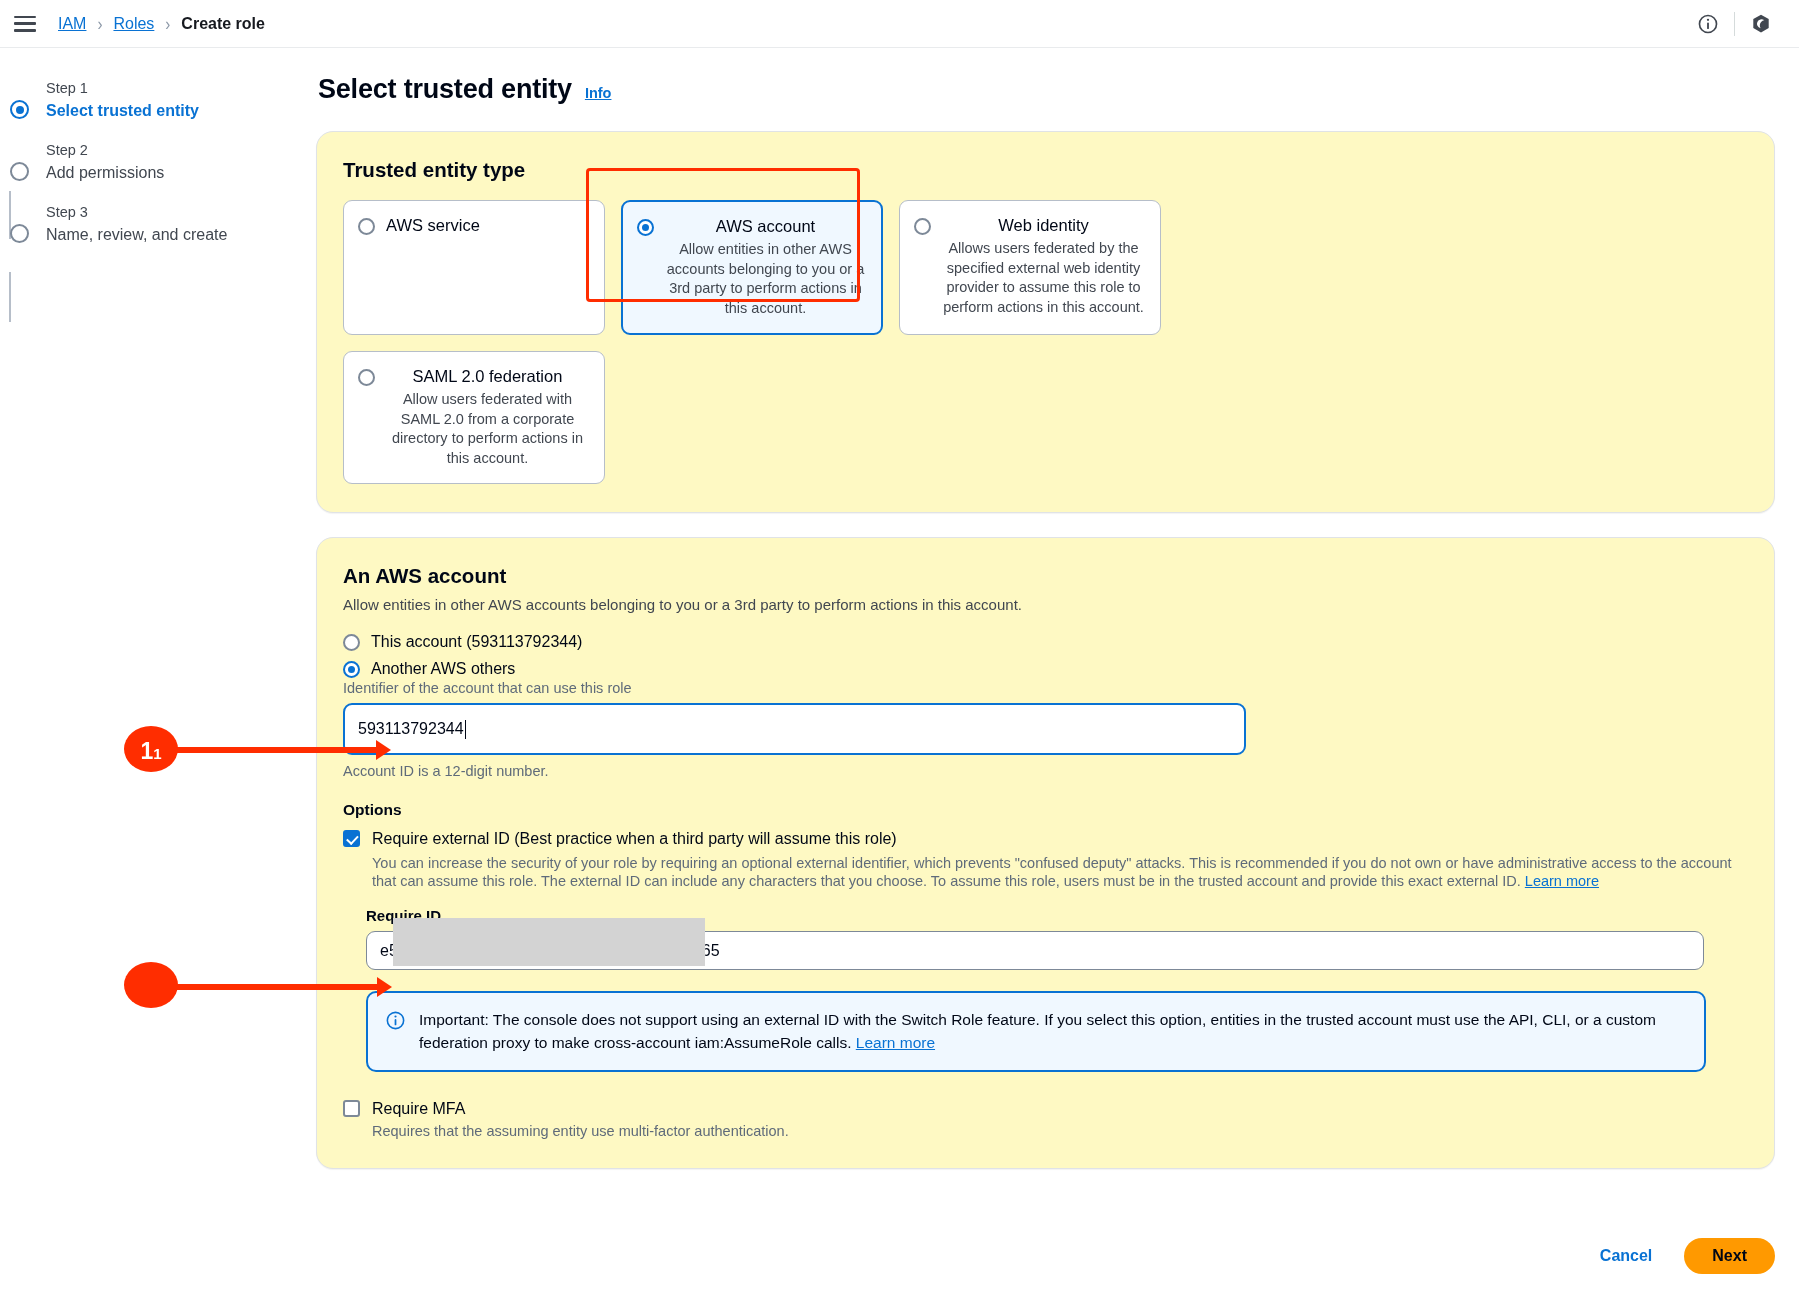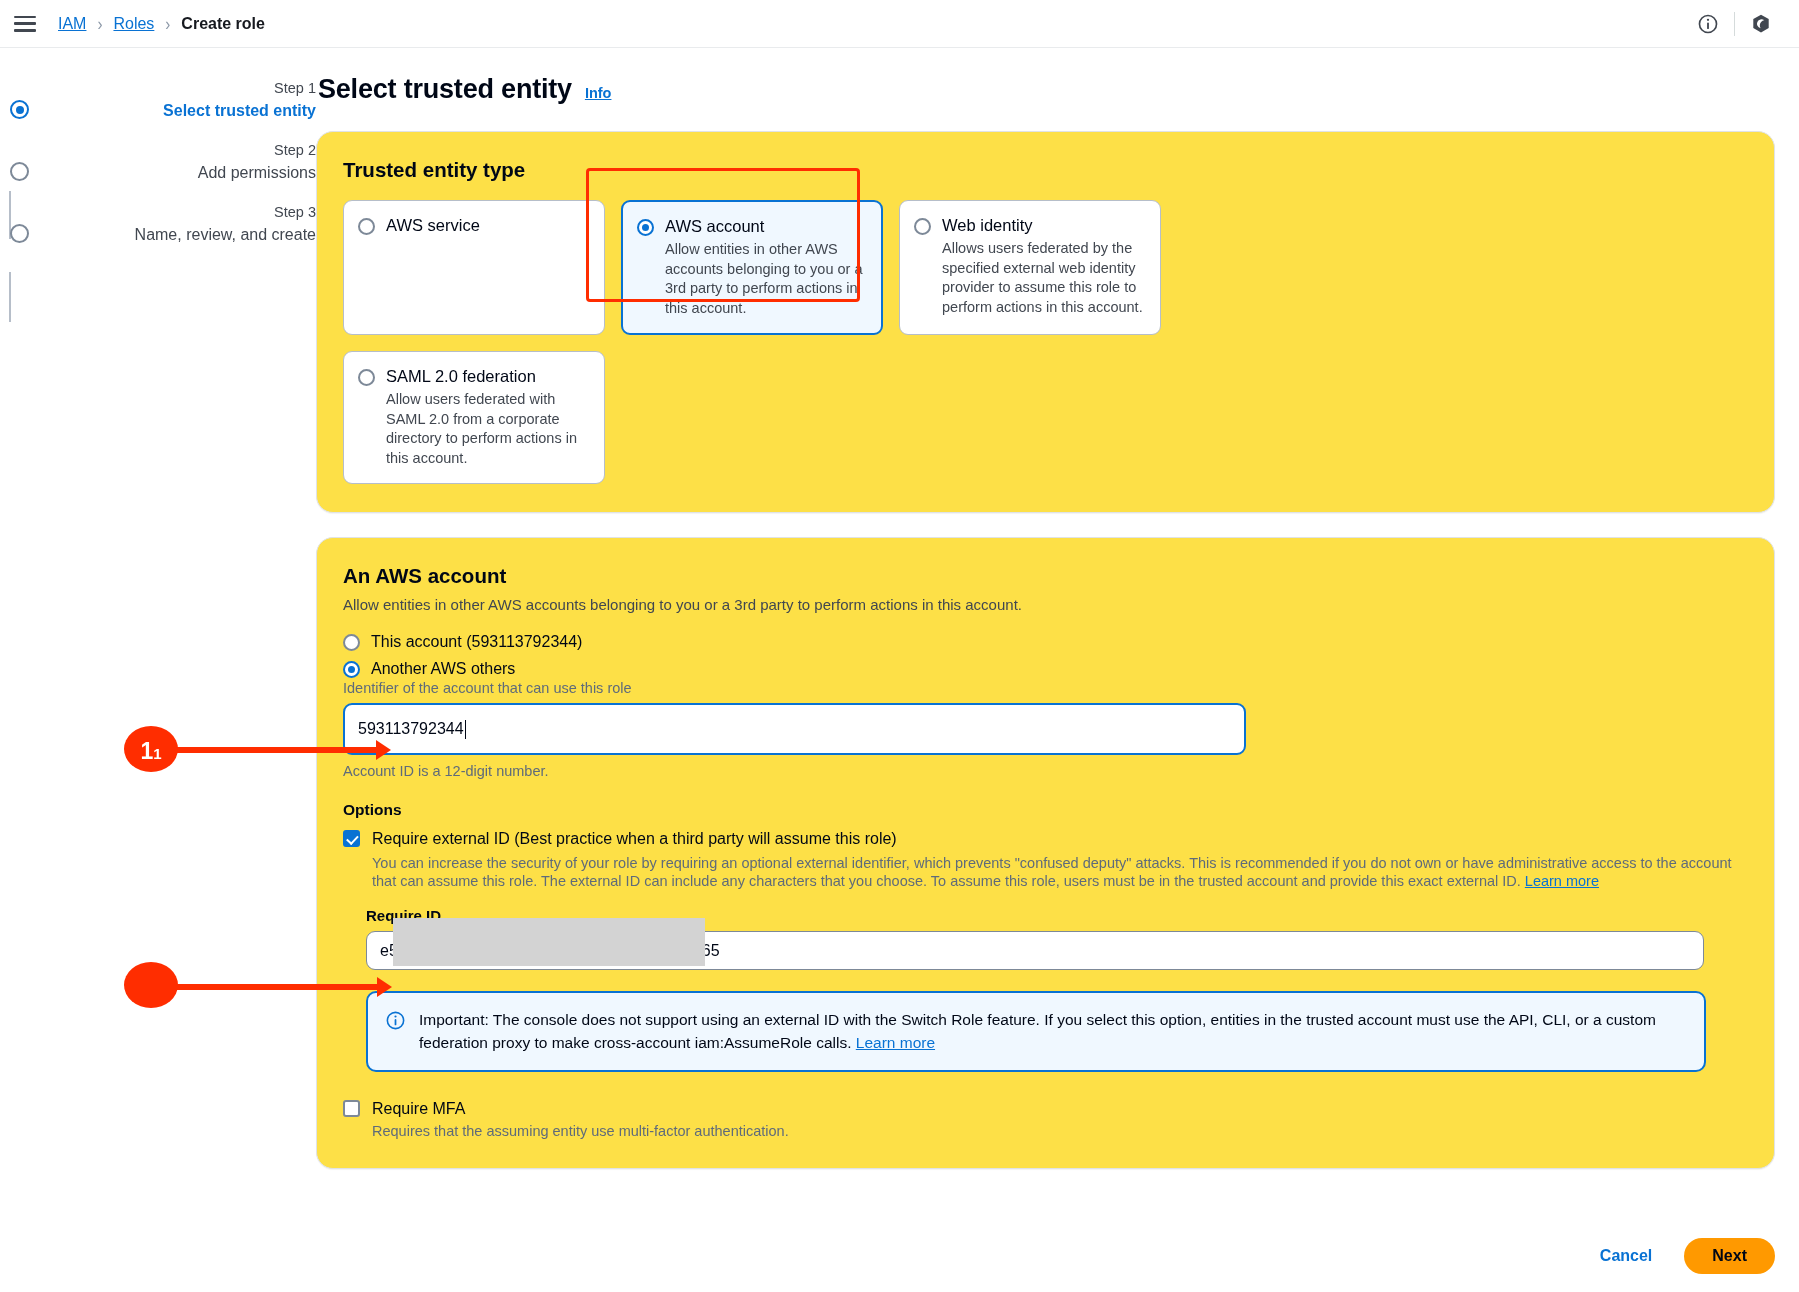--- a/index.html
+++ b/index.html
@@ -32,21 +32,21 @@
   .ticon { width:40px; height:40px; display:flex; align-items:center; justify-content:center; cursor:pointer; }
   .tsep { width:1px; height:24px; background:#d5dbdb; margin:0 6px; }
 
   
   .shell { display:flex; width:100%; height: calc(1292px - 48px); background:#ffffff;}
   .sidebar { width: 316px; flex:0 0 316px; padding: 30px 0 0 0; background:#ffffff; }
   .content { flex:1 1 auto; padding: 26px 24px 0 0; min-width:0; position:relative;}
 
   
   .steps { position:relative; padding-left: 10px; }
-  .step { position:relative; padding-left: 36px; margin-bottom: 18px; text-align: right; }
+  .step { position:relative; padding-left: 36px; margin-bottom: 18px; }
   .step:last-child{ margin-bottom:0;}
   .step-num { font-size: 14.5px; color:#414750; line-height: 20px; margin-bottom: 2px;}
   .step-label { font-size: 16px; line-height: 22px; color:#414750; }
   .step.active .step-label { color:#0972d3; font-weight:700; }
   .marker {
     position:absolute; left: 0px; top: 22px;
     width: 19px; height:19px; border-radius:50%;
     border: 2px solid #7d8998; background:#ffffff;
   }
   .step.active .marker {
@@ -60,30 +60,30 @@
   .conn1 { top: 113px; height: 48px; }
   .conn2 { top: 194px; height: 50px; }
 
   
   .page-title-row { display:flex; align-items:baseline; gap:13px; margin: 0 0 26px 0; padding-left: 2px;}
   .page-title { font-size: 27px; font-weight:700; letter-spacing:-0.2px; color:#000716;}
   .info-link { font-size: 14.5px; color:#0972d3; font-weight:700; text-decoration:underline; cursor:pointer;}
 
   
   .panel {
-    background:#fde047; border:1px solid #e0e3e6; border-radius: 17px;
+    background:#fef9c3; border:1px solid #e0e3e6; border-radius: 17px;
     padding: 26px 26px 28px 26px; margin-bottom: 24px;
     box-shadow: 0 1px 1px rgba(0,7,22,0.05);
   }
   .panel-h { font-size: 20.5px; font-weight:700; color:#000716; margin-bottom:18px;}
   .panel-h2 { font-size: 20.5px; font-weight:700; color:#000716; margin-bottom:6px;}
   .panel-sub { font-size:15px; color:#414750; margin-bottom:18px; line-height:21px;}
 
   
-  .tiles { display:flex; flex-wrap:wrap; gap: 16px; max-width: 820px;}
+  .tiles { display:flex; flex-wrap:wrap; gap: 16px; max-width: 820px; text-align: center;}
   .tile {
     width: 262px; min-height: 122px;
     border:1px solid #b6bec9; border-radius: 9px;
     background:#ffffff; padding: 14px 15px 15px 14px;
     display:flex; gap:11px; cursor:pointer; position:relative;
   }
   .tile.selected { border:2px solid #0972d3; background:#f0f8ff; }
   .tile-radio {
     flex:0 0 auto; width:17px; height:17px; border-radius:50%;
     border:2px solid #7d8998; background:#fff; margin-top:3px; position:relative;

